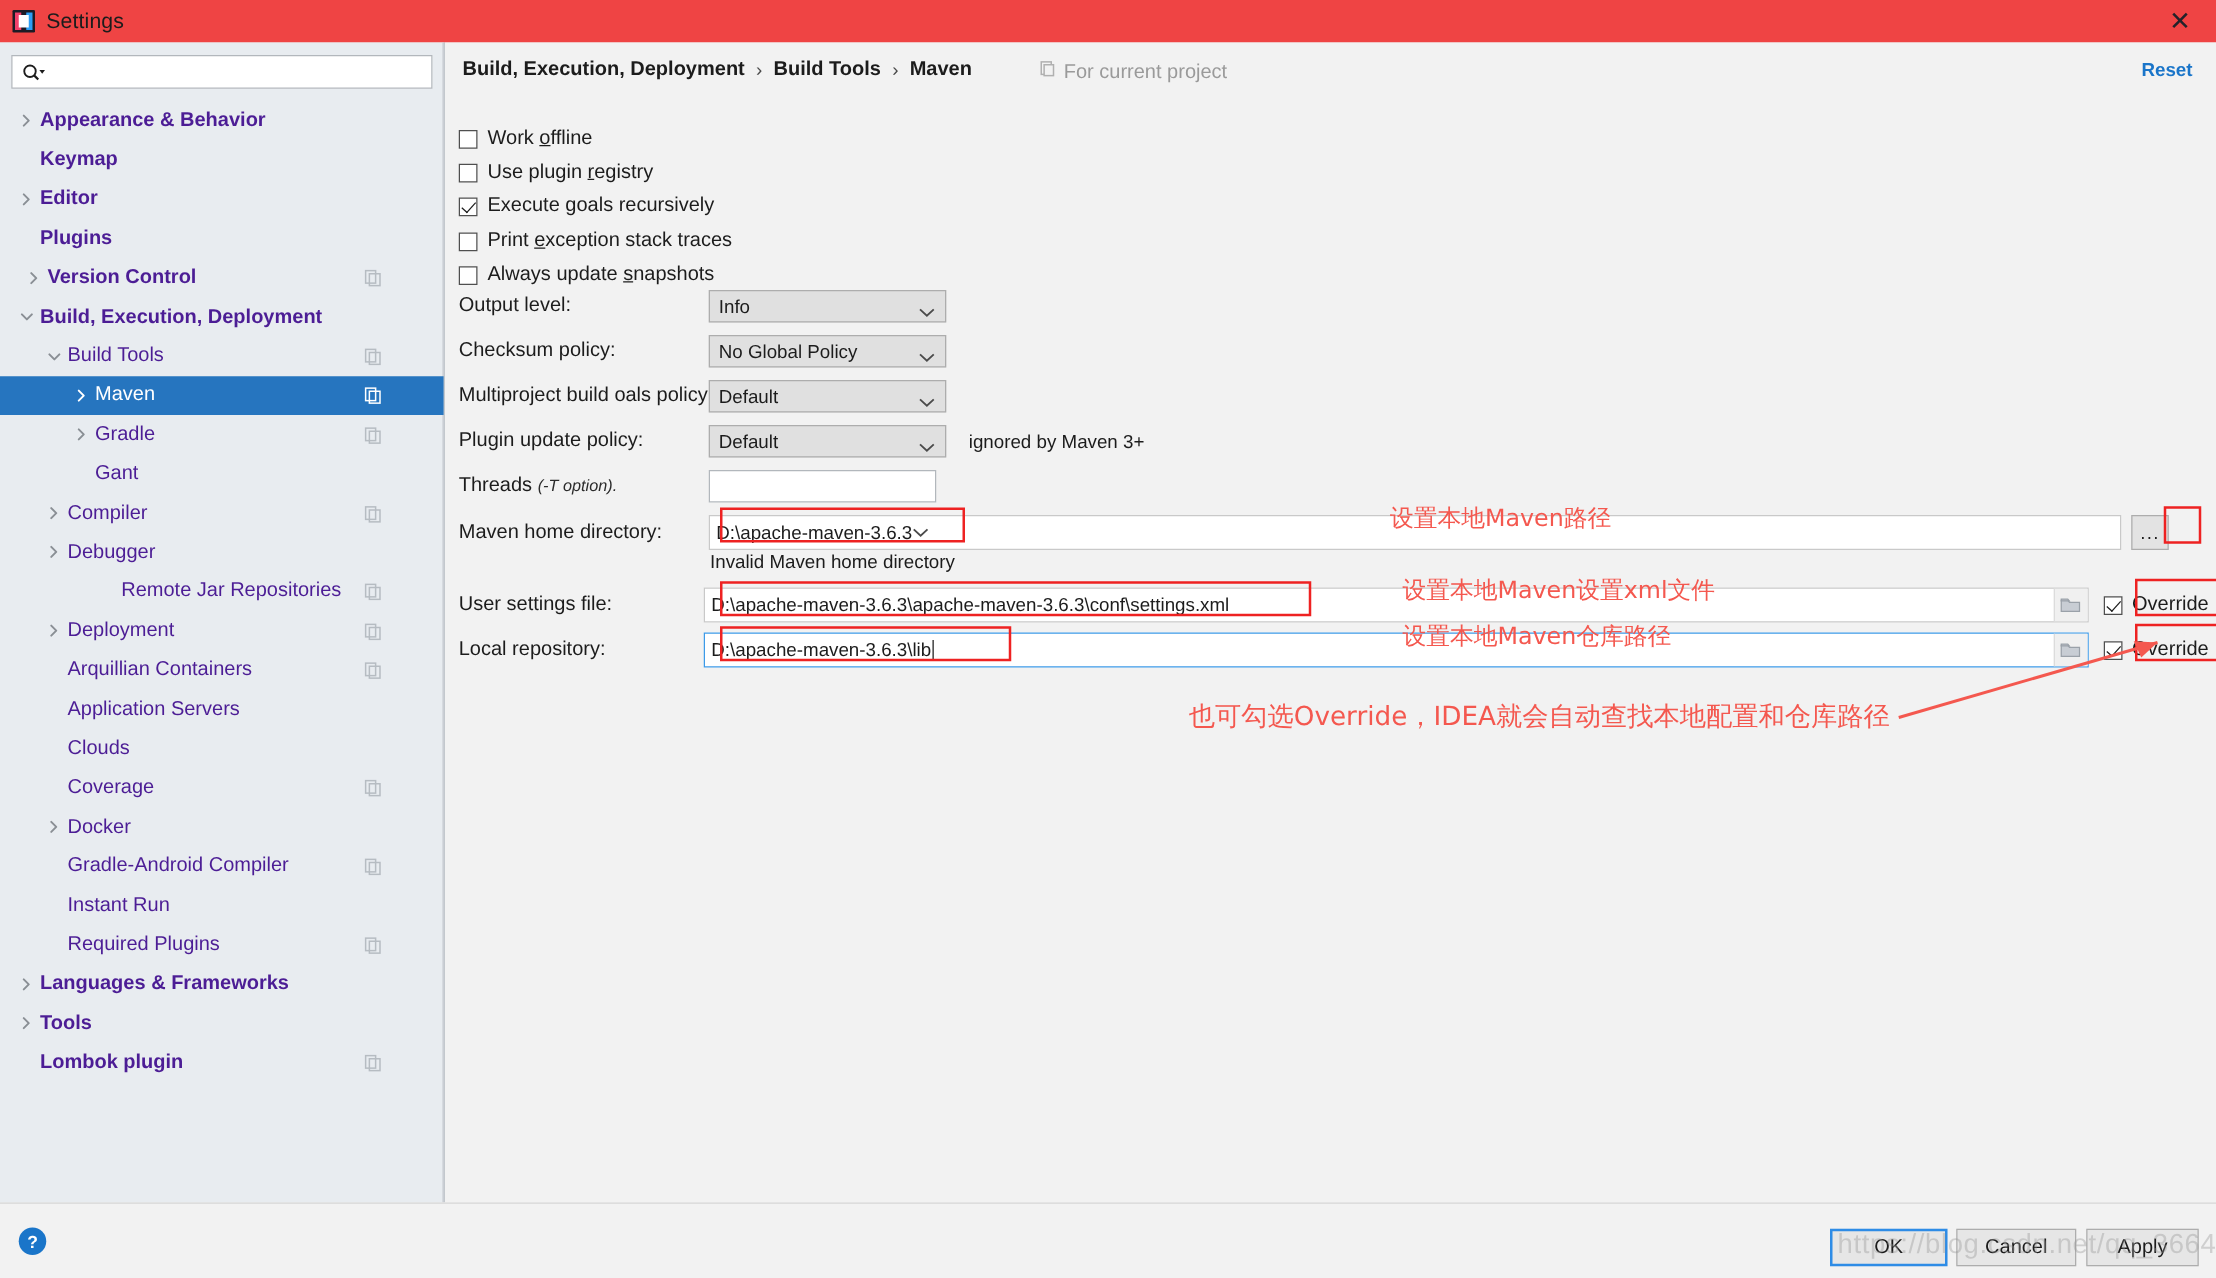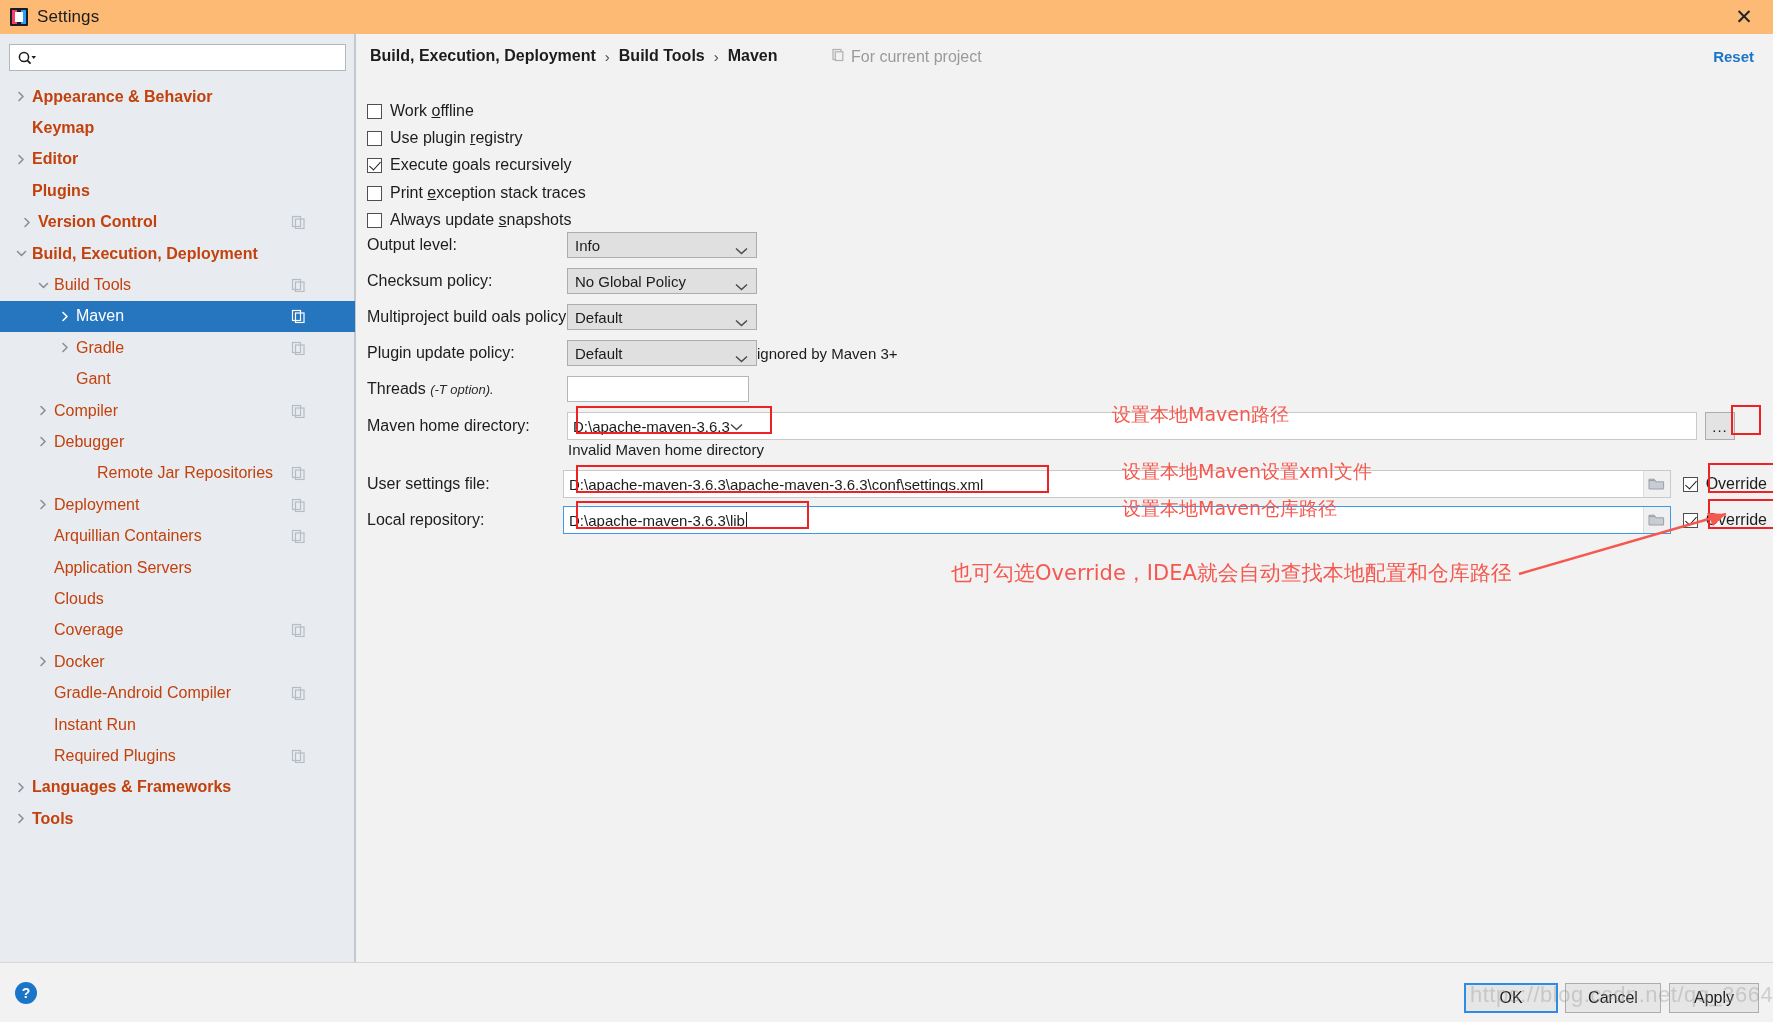--- a/index.html
+++ b/index.html
@@ -13,21 +13,21 @@
   #app {
     position: relative;
     width: 1773px; height: 1022px;
     background: #f2f2f2;
   }
 
   
   .titlebar {
     position: absolute; left: 0; top: 0;
     width: 1773px; height: 34px;
-    background: #fdba74;
+    background: #ef4444;
     display: flex; align-items: center;
   }
   .title-icon {
     width: 18px; height: 18px; margin-left: 10px; margin-right: 9px;
     position: relative; flex: none;
   }
   .title-icon .tg {
     position: absolute; top: 0; left: 0; width: 18px; height: 18px;
     background: #1b1b25; border-radius: 1px;
   }
@@ -78,21 +78,21 @@
     font-family: "Liberation Sans", sans-serif;
     font-size: 14px; color: #1c1c1c;
     flex: 1; height: 23px; padding: 0 4px;
   }
   .tree { position: absolute; left: 0; top: 47px; width: 355px; }
   .tree-row {
     position: relative;
     height: 31.4px;
     display: flex; align-items: center;
     font-size: 16px;
-    color: #c2410c;
+    color: #4c1d95;
     cursor: default;
     white-space: nowrap;
   }
   .tree-row.selected { background: #2675bf; color: #ffffff; }
   .tw {
     width: 15px; height: 15px; flex: none;
     margin-right: 3px;
     position: relative;
   }
   .tw svg { position: absolute; left: 0; top: 0; display: block; }
@@ -478,20 +478,28 @@
           <span class="tree-label">Languages &amp; Frameworks</span>
         </div>
         <div class="tree-row bold" style="padding-left: 14px;">
           <span class="tw" style="color: rgb(138, 143, 149);">
             <svg width="15" height="15" viewBox="0 0 15 15">
               <path d="M5 3.5 L9 7.5 L5 11.5" fill="none" stroke="currentColor" stroke-width="1.6" stroke-linecap="round" stroke-linejoin="round"></path>
             </svg>
           </span>
           <span class="tree-label">Tools</span>
         </div>
+        <div class="tree-row bold" style="padding-left: 14px;">
+          <span class="tw" style="color: rgb(138, 143, 149);"></span>
+          <span class="tree-label">Lombok plugin</span>
+          <span class="row-badge" style="color: rgb(182, 188, 194);"><svg width="15" height="15" viewBox="0 0 15 15">
+              <rect x="1.5" y="2" width="8" height="10" fill="none" stroke="currentColor" stroke-width="1.2"></rect>
+              <rect x="4.5" y="4.5" width="8.5" height="9.5" fill="none" stroke="currentColor" stroke-width="1.2"></rect>
+            </svg></span>
+        </div>
       </div>
   </div>
   <div class="divider-v"></div>
 
   <div class="main">
 
     <div class="breadcrumb">
       <span>Build, Execution, Deployment</span>
       <span class="bc-sep">›</span>
       <span>Build Tools</span>
@@ -573,21 +581,21 @@
     <div class="frow" style="left:11px; top:306px;">
       <div class="flabel" style="width:200px;">Plugin update policy:</div>
       <div class="combo" style="width:190px;">
         <span>Default</span>
         <span class="chev">
           <svg width="13" height="8" viewBox="0 0 13 8">
               <path d="M1 1.5 L6.5 6.5 L12 1.5" fill="none" stroke="#4b4b4b" stroke-width="1.5"></path>
             </svg>
         </span>
       </div>
-      <div class="note-gray" style="">ignored by Maven 3+</div>
+      <div class="note-gray" style="margin-left:18px;">ignored by Maven 3+</div>
     </div>
 
     <div class="frow" style="left:11px; top:342px;">
       <div class="flabel" style="width:200px;">
         <span>Threads </span><span class="tiny">(-T option).</span>
       </div>
       <div class="textbox" style="width:182px;">
         <span></span>
       </div>
     </div>

